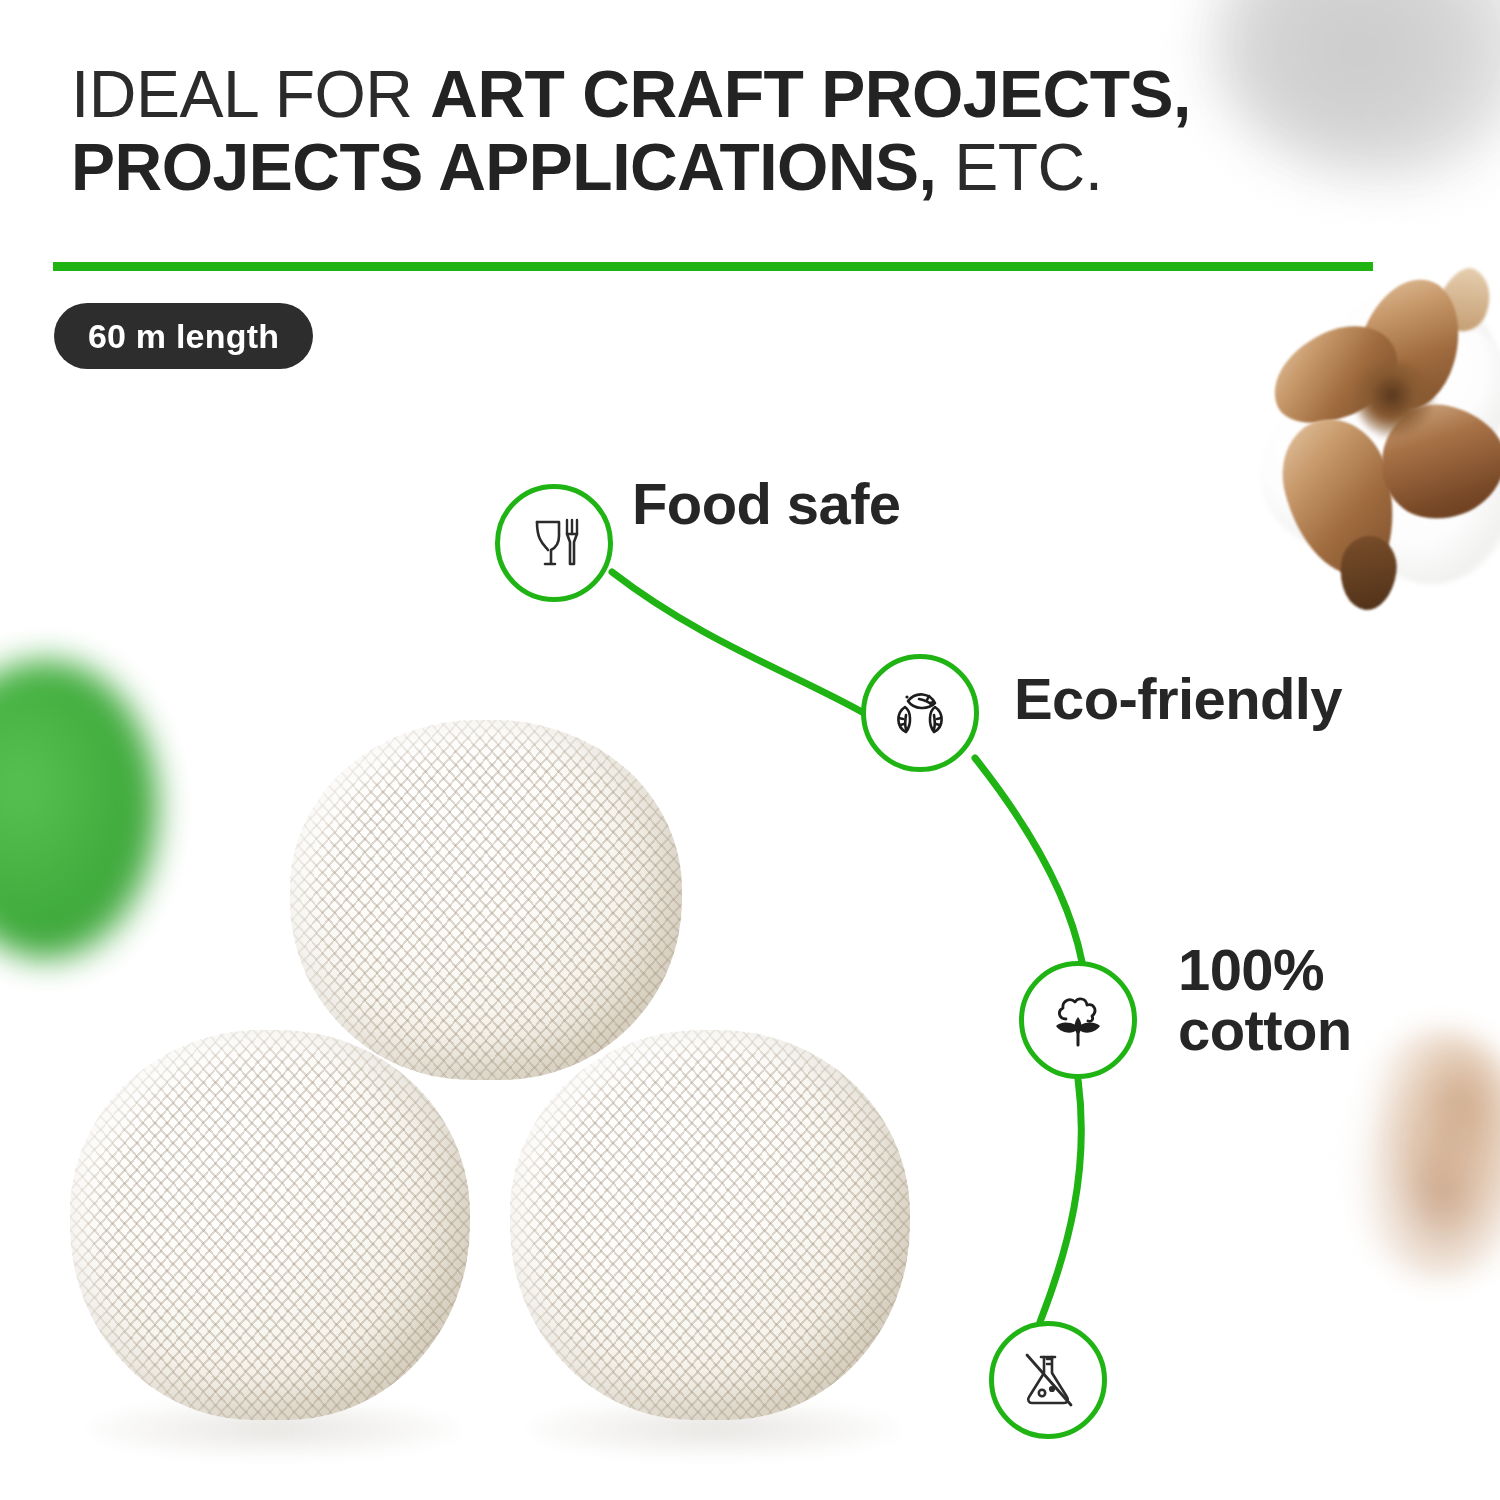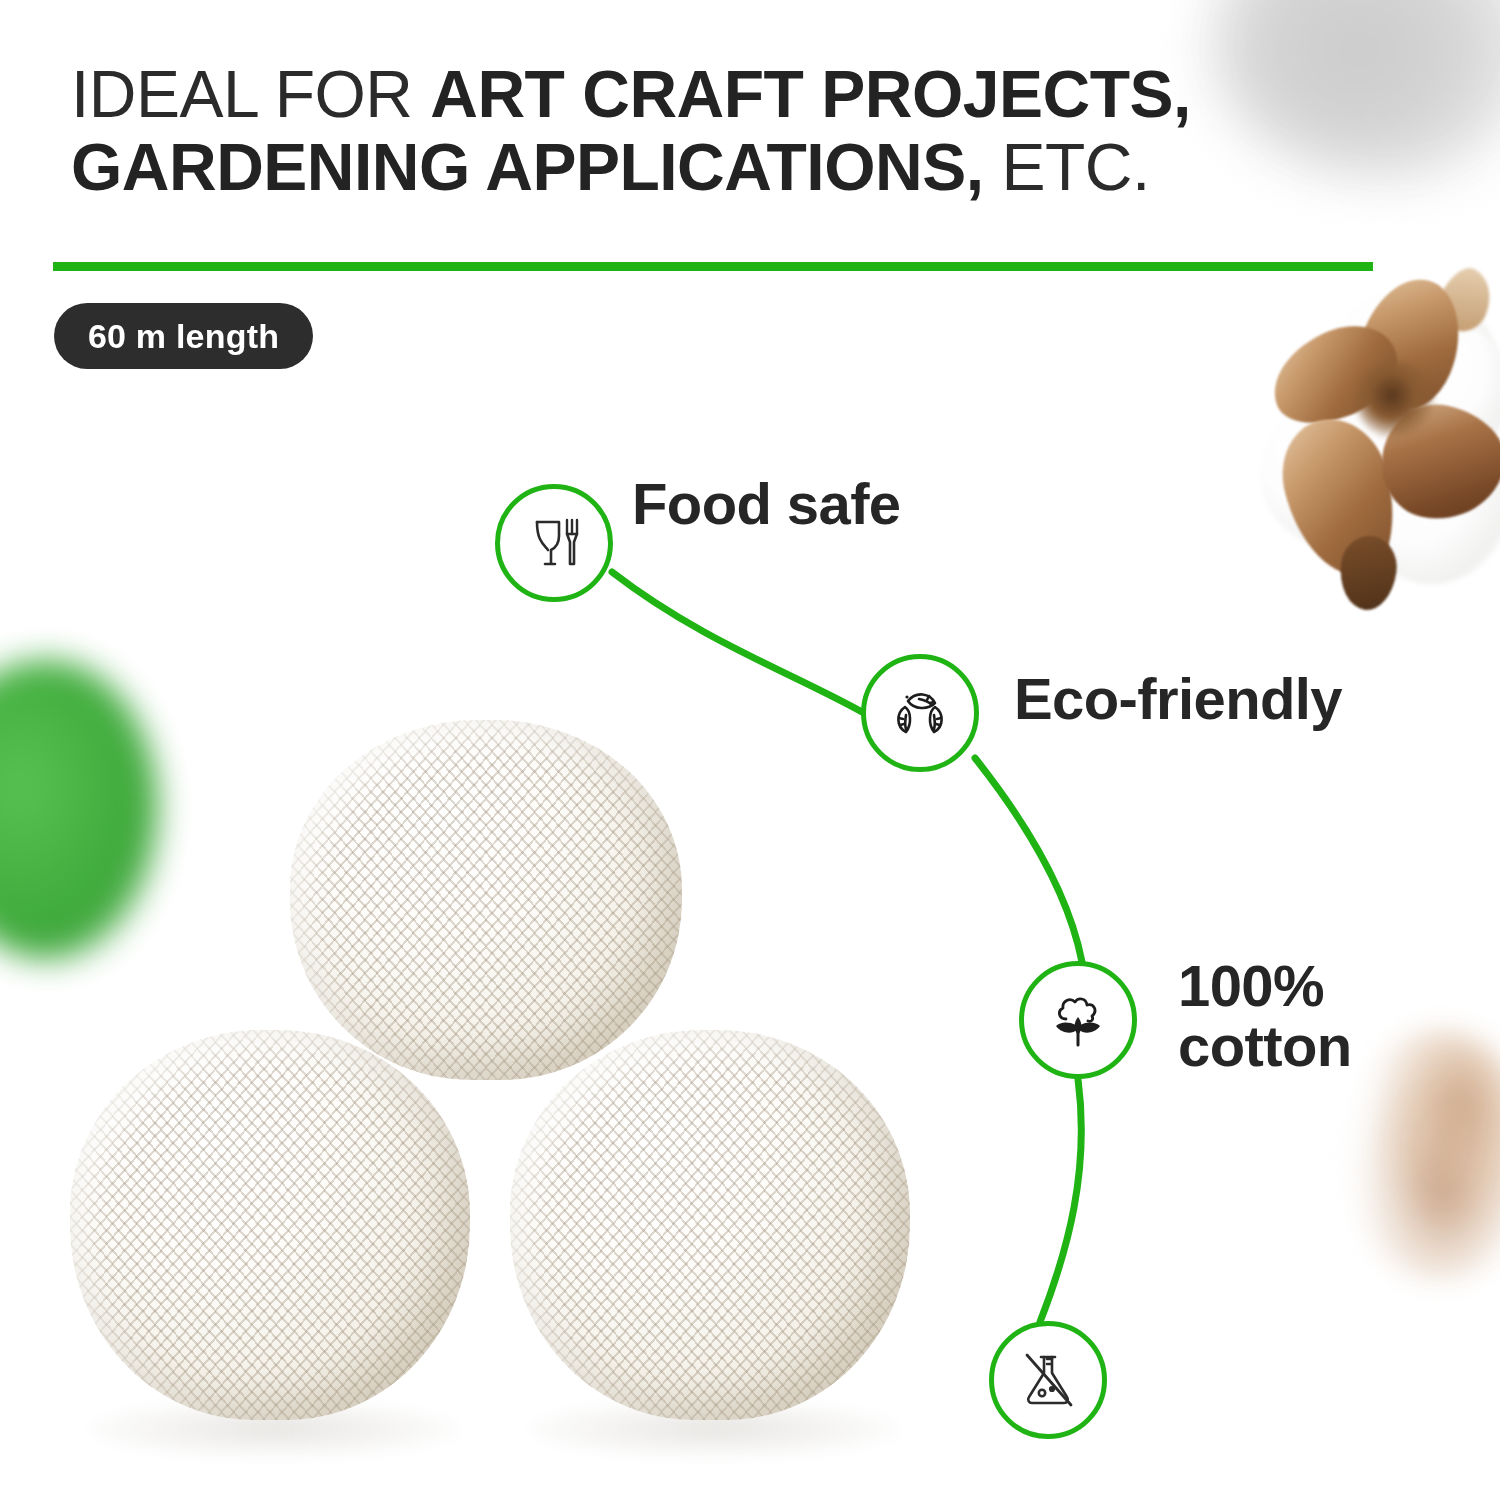--- a/index.html
+++ b/index.html
@@ -196,21 +196,21 @@
     position: absolute;
     color: #262626;
     font-weight: 700;
     font-size: 58px;
     line-height: 1.04;
     letter-spacing: -0.6px;
     white-space: pre-line;
   }
   .fl-food     { left: 632px;  top: 474px; }
   .fl-eco      { left: 1014px; top: 669px; }
-  .fl-cotton   { left: 1178px; top: 940px; margin-top: 16px; }
+  .fl-cotton   { left: 1178px; top: 940px; }
   .fl-chemical { left: 1146px; top: 1300px; }
 </style>
 </head>
 <body>
 
 <div id="page">
 
   <div class="bg-blur-topright"></div>
   <div class="bg-blur-green"></div>
   <div class="bg-blur-cotton-right"></div>
@@ -224,21 +224,21 @@
     <div class="cb-husk cb-h1"></div>
     <div class="cb-husk cb-h2"></div>
     <div class="cb-husk cb-h4"></div>
     <div class="cb-husk cb-h3"></div>
     <div class="cb-husk cb-h5"></div>
     <div class="cb-core"></div>
   </div>
 
   <div class="headline">
     <span>IDEAL FOR </span><span class="bold">ART CRAFT PROJECTS,</span><br>
-    <span class="bold">GARDENING APPLICATIONS,</span><span> ETC.</span>
+    <span class="bold">PROJECTS APPLICATIONS,</span><span> ETC.</span>
   </div>
 
   <div class="divider"></div>
 
   <div class="pill">
     <span>60 m length</span>
   </div>
 
   <div class="balls">
     <div class="ball-shadow bs-left"></div>

